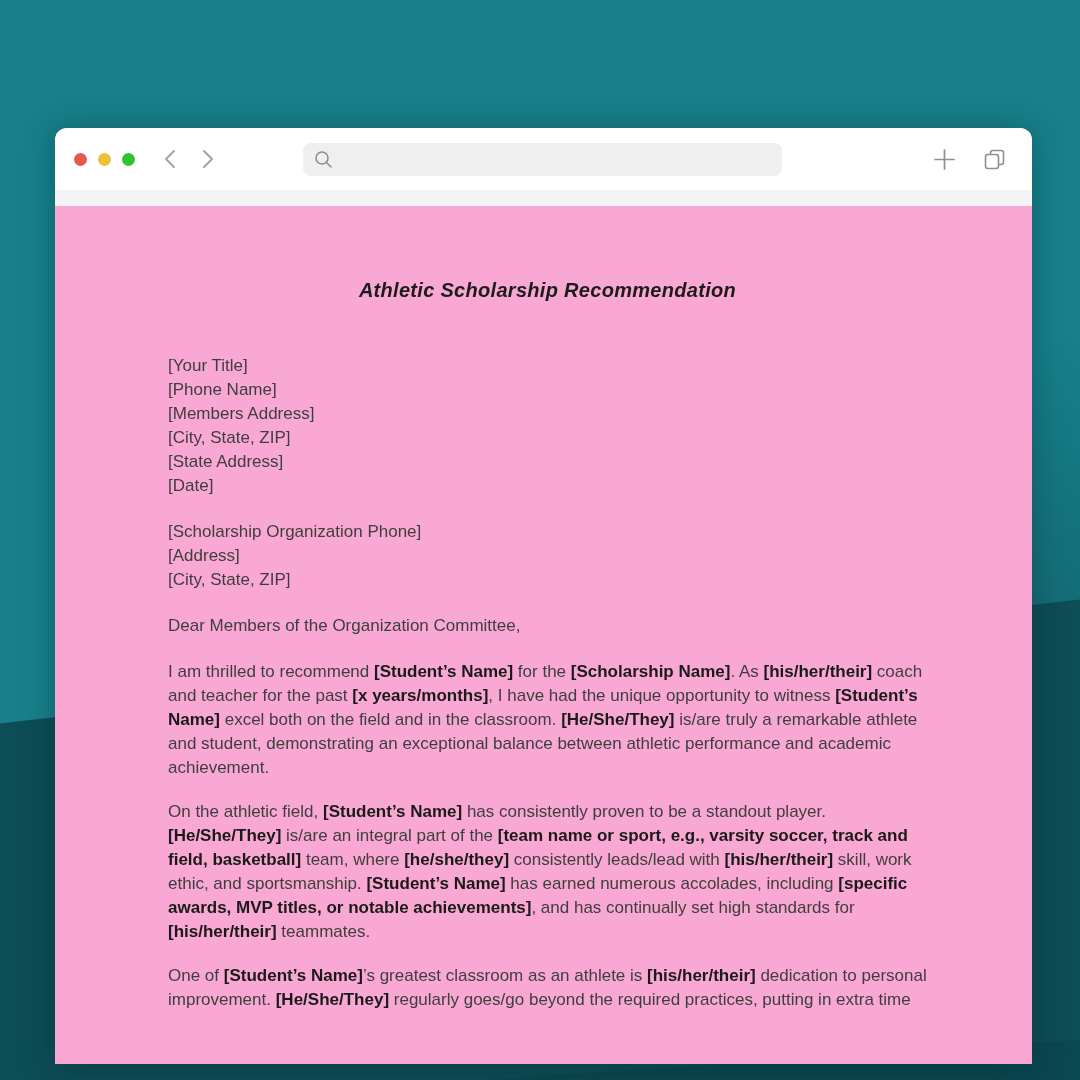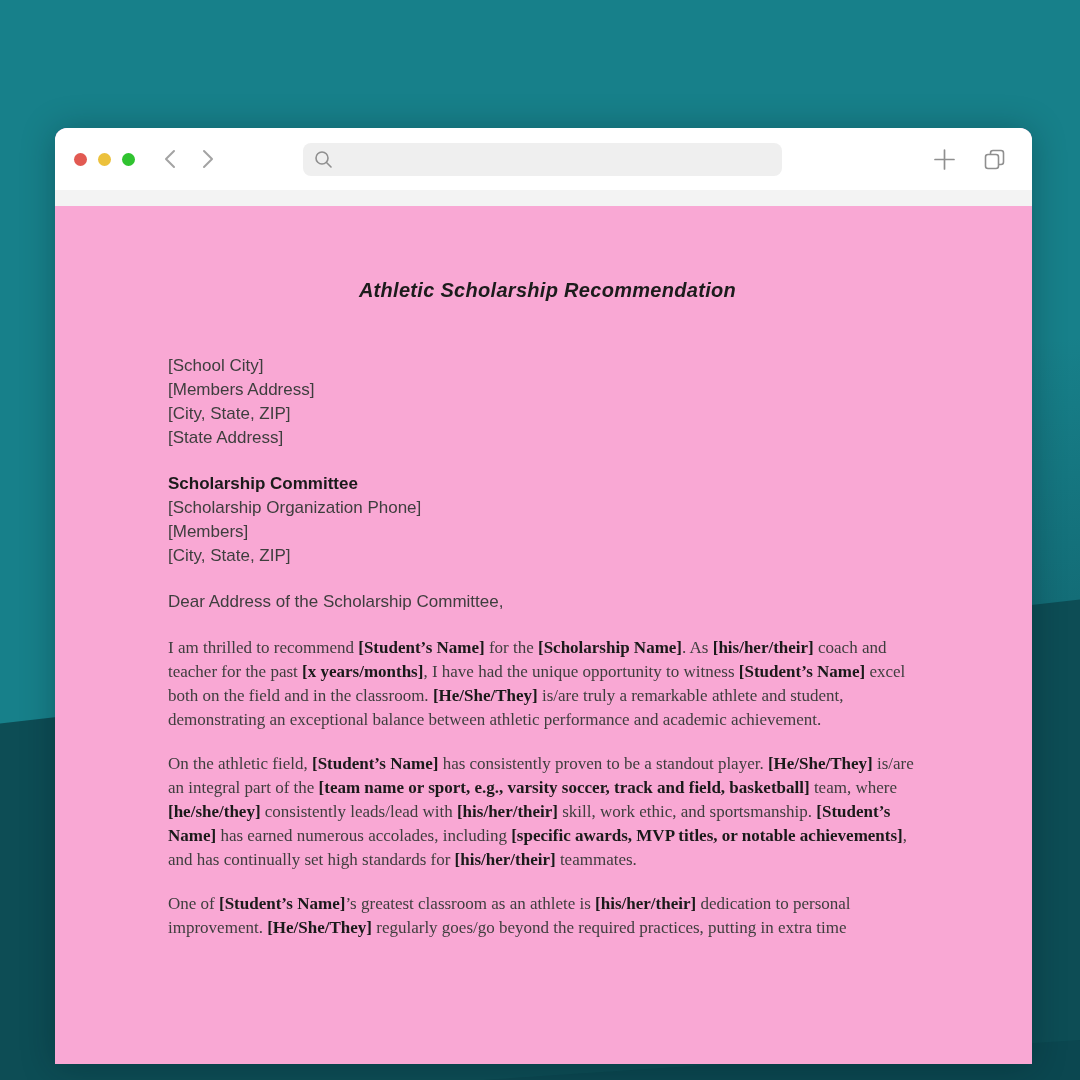--- a/index.html
+++ b/index.html
@@ -58,21 +58,21 @@
     font-size: 17px; line-height: 24px;
   }
   .doc-title {
     margin: 0 0 52px 0;
     text-align: center;
     font-size: 20px; line-height: 24px;
     font-weight: 700; font-style: italic;
     color: #1c1c1c; letter-spacing: 0.3px;
   }
   .block { margin: 0 0 22px 0; }
-  .doc p { margin: 13px 0 20px 0; font-family: Liberation Serif, serif; }
+  .doc p { margin: 13px 0 20px 0; }
   .doc b { font-weight: 700; color: #1a1a1a; }
   .line { min-height: 24px; }
 </style>
 </head>
 <body>
 
 <div class="bg-shade"></div>
 <div class="bg-dark1"></div>
 <div class="bg-dark2"></div>
 
@@ -116,33 +116,34 @@
         </svg>
       </button>
     </div>
   </div>
 
   <div class="substrip"></div>
 
   <div class="doc">
     <h1 class="doc-title">Athletic Scholarship Recommendation</h1>
     <div class="block">
-        <div class="line"><span>[School City]</span></div>
+        <div class="line"><span>[Your Title]</span></div>
+        <div class="line"><span>[Phone Name]</span></div>
         <div class="line"><span>[Members Address]</span></div>
         <div class="line"><span>[City, State, ZIP]</span></div>
         <div class="line"><span>[State Address]</span></div>
+        <div class="line"><span>[Date]</span></div>
       </div>
     <div class="block">
-        <div class="line"><b>Scholarship Committee</b></div>
         <div class="line"><span>[Scholarship Organization Phone]</span></div>
-        <div class="line"><span>[Members]</span></div>
+        <div class="line"><span>[Address]</span></div>
         <div class="line"><span>[City, State, ZIP]</span></div>
       </div>
     <div class="block">
-        <div class="line"><span>Dear Address of the Scholarship Committee,</span></div>
+        <div class="line"><span>Dear Members of the Organization Committee,</span></div>
       </div>
     <div>
         <p><span>I am thrilled to recommend </span><b>[Student’s Name]</b><span> for the </span><b>[Scholarship Name]</b><span>. As </span><b>[his/her/their]</b><span> coach and teacher for the past </span><b>[x years/months]</b><span>, I have had the unique opportunity to witness </span><b>[Student’s</b><span> </span><b>Name]</b><span> excel both on the field and in the classroom. </span><b>[He/She/They]</b><span> is/are truly a remarkable athlete and student, demonstrating an exceptional balance between athletic performance and academic achievement.</span></p>
         <p><span>On the athletic field, </span><b>[Student’s Name]</b><span> has consistently proven to be a standout player. </span><b>[He/She/They]</b><span> is/are an integral part of the </span><b>[team name or sport, e.g., varsity soccer, track and field, basketball]</b><span> team, where </span><b>[he/she/they]</b><span> consistently leads/lead with </span><b>[his/her/their]</b><span> skill, work ethic, and sportsmanship. </span><b>[Student’s Name]</b><span> has earned numerous accolades, including </span><b>[specific awards, MVP titles, or notable achievements]</b><span>, and has continually set high standards for </span><b>[his/her/their]</b><span> teammates.</span></p>
         <p><span>One of </span><b>[Student’s Name]</b><span>’s greatest classroom as an athlete is </span><b>[his/her/their]</b><span> dedication to personal improvement. </span><b>[He/She/They]</b><span> regularly goes/go beyond the required practices, putting in extra time</span></p>
       </div>
   </div>
 
 </div>
 

